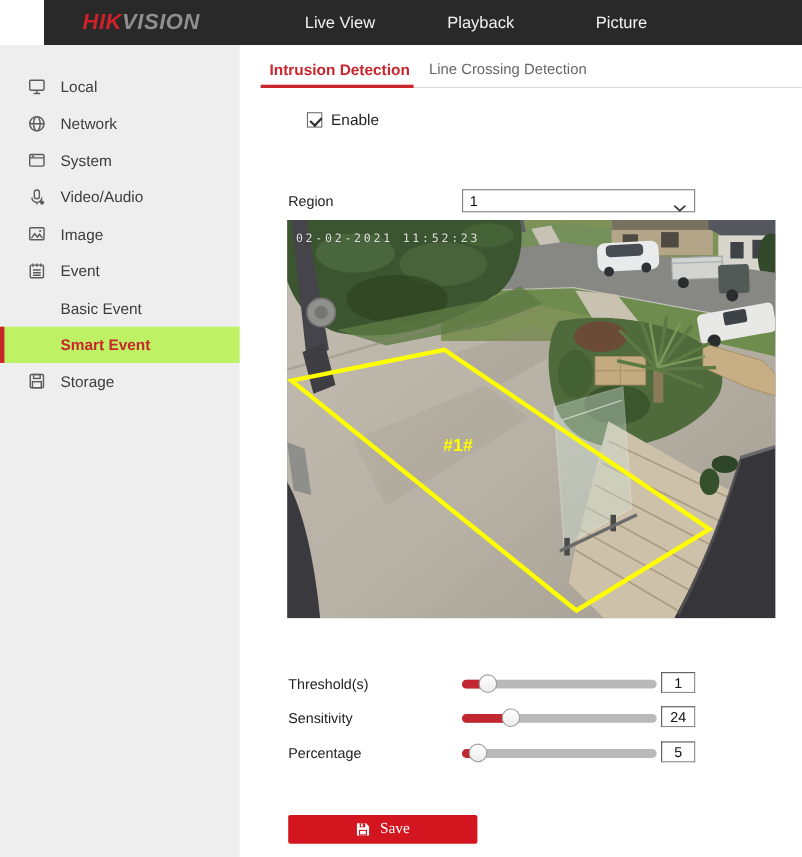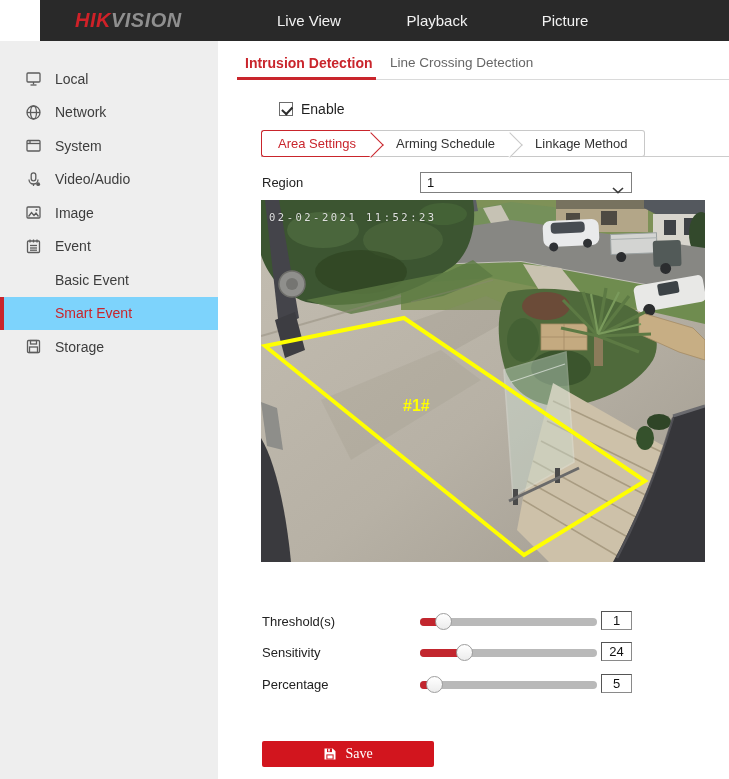--- a/index.html
+++ b/index.html
@@ -18,21 +18,21 @@
   .topnav-item.active { background:#d2262e; color:#fff; font-weight:bold;
                         height:35px; line-height:35px; margin-top:3px; }
 
   
   .sidebar { position:absolute; left:0; top:41px; width:218px; height:738px;
              background:#eeeeee; padding-top:21px; }
   .side-item { position:relative; height:33.5px; display:flex; align-items:center;
                padding-left:25px; font-size:14px; color:#3d3d3d; cursor:pointer; }
   .side-item .sicon { width:17px; height:17px; margin-right:13px; flex:0 0 17px; }
   .side-item.sub { padding-left:55px; }
-  .side-item.active { background:#7dd3fc; color:#c9252c; font-weight:normal;text-align:right; }
+  .side-item.active { background:#bef264; color:#c9252c; font-weight:bold;text-align:right; }
   .side-item.active::before { content:""; position:absolute; left:0; top:0; bottom:0;
                               width:4px; background:#c9252c; }
   .sicon svg { display:block; }
 
   
   .main { position:absolute; left:218px; top:41px; right:0; bottom:0; background:#fff; }
 
   .tabline { position:absolute; left:19px; right:0; top:38px; height:1px; background:#dadada; }
   .tab { position:absolute; top:14px; font-size:14px; cursor:pointer; }
   .tab.t1 { left:27px; color:#c9252c; font-weight:bold; }
@@ -207,33 +207,20 @@
     <div class="tabline"></div>
     <div class="tab t1">Intrusion Detection</div>
     <div class="tab t2">Line Crossing Detection</div>
     <div class="tab-underline"></div>
 
     <div class="enable-row">
       <div class="checkbox checked"></div>
       <span class="enable-label">Enable</span>
     </div>
 
-    <div class="subtabs">
-      <div class="subtab s1">
-        <span>Area Settings</span>
-        <span class="arrow"></span>
-      </div>
-      <div class="subtab s2">
-        <span>Arming Schedule</span>
-        <span class="arrow"></span>
-      </div>
-      <div class="subtab s3">
-        <span>Linkage Method</span>
-      </div>
-    </div>
 
     <div class="region-row">
       <span class="region-label">Region</span>
       <div class="dropdown">
         <span class="val">1</span>
         <span class="chev">
           <svg width="12" height="7" viewBox="0 0 12 7" fill="none" stroke="#3c3c3c" stroke-width="1.6">
             <polyline points="1,1 6,5.6 11,1"></polyline>
             </svg>
         </span>

